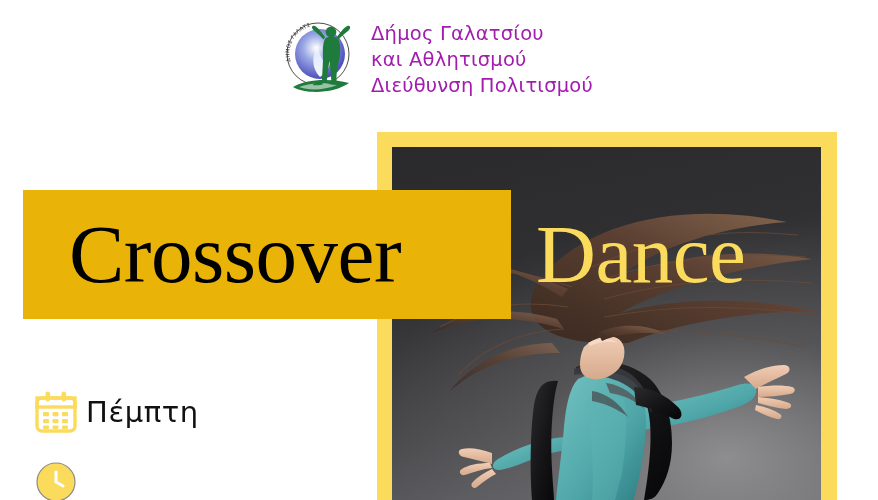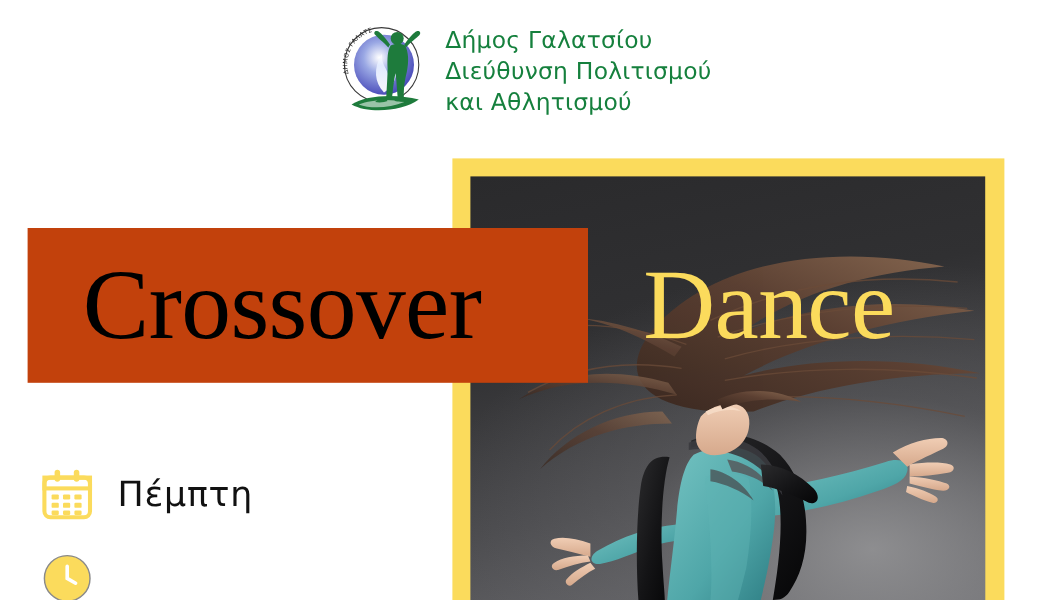--- a/index.html
+++ b/index.html
@@ -30,21 +30,21 @@
   .logo-mark {
     position: relative;
     width: 76px;
     height: 86px;
     flex: 0 0 auto;
   }
   .logo-mark svg { display: block; }
 
   .logo-text {
     flex: 0 0 auto;
-    color: #15803d;
+    color: #a21caf;
     font-family: "DejaVu Sans", sans-serif;
     font-size: 19.5px;
     line-height: 1.32;
     letter-spacing: 0.2px;
     white-space: nowrap;
   }
   .logo-text .ln { display: block; }
 
   
   .photo-frame {
@@ -71,21 +71,22 @@
   .dancer { position: absolute; inset: 0; }
   .dancer svg { display: block; width: 100%; height: 100%; }
 
   
   .title-band {
     position: absolute;
     left: 23px;
     top: 190px;
     width: 467px;
     height: 129px;
-    background: #c2410c;
+    background: #eab308;
+    padding-left: 21px;
   }
   .title-main {
     position: absolute;
     left: 0;
     top: 0;
     width: 509px;
     height: 129px;
     display: flex;
     align-items: center;
     padding-left: 46px;
@@ -117,21 +118,21 @@
   
   .info-list {
     position: absolute;
     left: 30px;
     top: 384px;
     width: 340px;
   }
   .info-row {
     display: flex;
     align-items: center;
-    gap: 16px;
+    gap: 4px;
   }
   .info-icon {
     flex: 0 0 auto;
     width: 52px;
     height: 56px;
     display: flex;
     align-items: center;
     justify-content: center;
   }
   .info-icon svg { display: block; }
@@ -188,22 +189,22 @@
         <path d="M52 20 C 57 13 60 10 62.2 9 C 64.8 8 66.2 10.4 64.4 12.4 C 62.3 14.8 57.6 17.8 53.2 22.6 Z"></path>
         <path d="M40.5 21 C 45 19 49 19 52.5 21 C 55.6 26 55.8 35 54 43 C 52.6 49 51.2 55 51.6 66 L 46.6 66 C 45.6 56 45.4 49 44.6 44 C 43.4 49 42.6 56 41.6 66 L 36.8 66 C 37.4 54 38 46 38 40 C 37.6 32 38 25 40.5 21 Z"></path>
         <path d="M44.5 64 C 48 63 52.4 63.6 55.6 66.6 C 52 68.2 46.8 68 43.8 67 Z"></path>
         <path d="M36.2 64.6 C 33 64.4 29.6 65.6 27.6 68 C 31.4 68.8 35.6 68.2 38 67.2 Z"></path>
       </g>
     </svg>
   </div>
 
   <div class="logo-text">
     <span class="ln">Δήμος Γαλατσίου</span>
+    <span class="ln">και Αθλητισμού</span>
     <span class="ln">Διεύθυνση Πολιτισμού</span>
-    <span class="ln">και Αθλητισμού</span>
   </div>
 
 </div>
 
 <div class="photo-frame">
   <div class="photo-inner">
     <div class="dancer">
       <svg viewBox="0 0 429 353" preserveAspectRatio="xMidYMax slice" aria-hidden="true">
         <defs>
           <linearGradient id="hairg" x1="1" y1="0" x2="0" y2="1">

